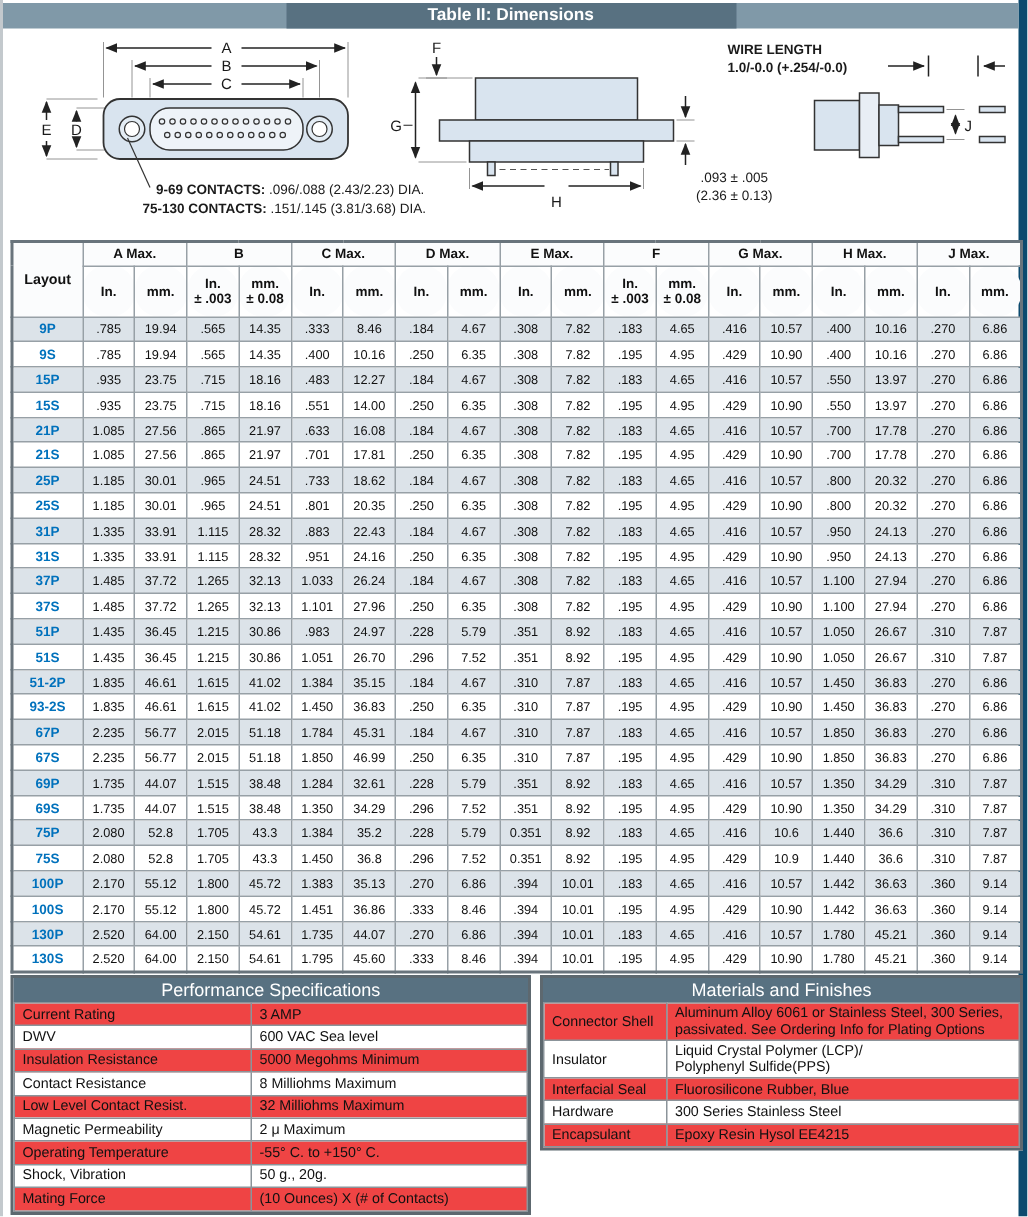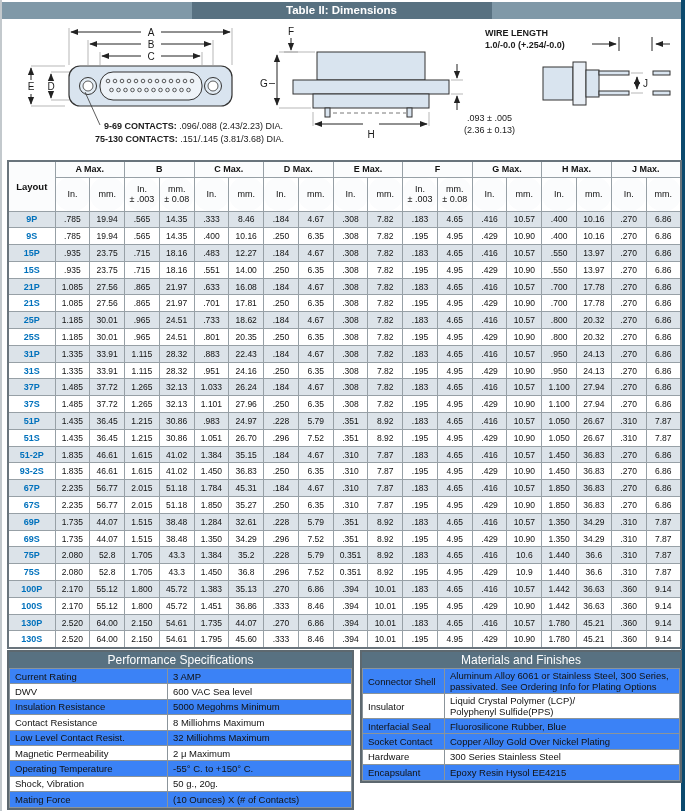--- a/index.html
+++ b/index.html
@@ -1,19 +1,19 @@
 <!DOCTYPE html>
 <html><head>
 <meta charset="utf-8">
 <style>
   * { margin:0; padding:0; box-sizing:border-box; }
   html,body { width:685px; height:811px; background:#fff; overflow:hidden;
               font-family:"Liberation Sans", sans-serif; }
   #page { position:relative; width:685px; height:811px; background:#fff;
-          border-left:2px solid #c3c9cd; border-right:4px solid #0c4a6e; }
+          border-left:2px solid #c3c9cd; border-right:6px solid #0c4a6e; }
 
   
   .titlebar { position:absolute; left:0; top:2px; width:100%; height:17px;
               background:#8099a8; }
   .titlebar .center { position:absolute; left:50%; top:0; transform:translateX(-50%);
               width:300px; height:17px; background:#587181; color:#fff;
               font-size:11.5px; font-weight:bold; text-align:center; line-height:17px; }
 
   
   .diagram { position:absolute; left:5px; top:20px; width:675px; height:140px; }
@@ -24,35 +24,35 @@
 
   
   table { border-collapse:collapse; }
   .dimtable { position:absolute; left:5px; top:160px; width:675px;
               border:2px solid #69747c; table-layout:fixed; }
   .dimtable th, .dimtable td { border:1px solid #97a0a6; text-align:center;
               font-size:8.5px; color:#111; padding:0; overflow:hidden; white-space:nowrap; }
   .dimtable col.laycol { width:47px; }
   .dimtable thead th { background:#fbfcfd; font-weight:bold; font-size:9px; }
   .dimtable thead tr.grprow th { height:16px; }
-  .dimtable thead tr.subrow th { height:34px; font-weight:normal;border-radius:16px; }
+  .dimtable thead tr.subrow th { height:34px; font-weight:bold;border-radius:16px; }
   .dimtable tbody tr { height:16.8px; background:#fff; }
   .dimtable tbody tr.odd { background:#dce3e9; }
   .dimtable tbody th.lay { font-size:9px; font-weight:bold; color:#0071bc; background:inherit; }
   .dimtable th.layhead { font-size:9.5px;margin-left:18px; }
 
   
   .spec { position:absolute; border:2px solid #5d686f; background:#fff; }
   .spec .hd { height:16px; background:#587181; color:#fff; font-weight:normal;
               font-size:12px; text-align:center; line-height:16px; }
   .spec table { width:100%; table-layout:fixed; }
   .spec th, .spec td { border:1px solid #8b949a; font-size:9.5px; font-weight:normal;
               text-align:left; padding:1px 4px 1px 5px; color:#111; vertical-align:middle; }
   .spec tr { height:15.4px; background:#fff; }
-  .spec tr.odd { background:#3b82f6; }
+  .spec tr.odd { background:#ef4444; }
   .spec td { white-space:pre-line; }
   #perf { left:5px; top:650px; width:347px; }
   #perf col.l { width:158px; }
   #materials { left:358px; top:650px; width:322px; }
   #materials col.l { width:82px; }
 </style>
 </head>
 <body>
 
 <div id="page">
@@ -636,21 +636,21 @@
           <td>.270</td>
           <td>6.86</td>
         </tr>
         <tr>
           <th class="lay">67S</th>
           <td>2.235</td>
           <td>56.77</td>
           <td>2.015</td>
           <td>51.18</td>
           <td>1.850</td>
-          <td>35.27</td>
+          <td>46.99</td>
           <td>.250</td>
           <td>6.35</td>
           <td>.310</td>
           <td>7.87</td>
           <td>.195</td>
           <td>4.95</td>
           <td>.429</td>
           <td>10.90</td>
           <td>1.850</td>
           <td>36.83</td>
@@ -891,24 +891,20 @@
           </tr>
           <tr>
             <th>Insulator</th>
             <td>Liquid Crystal Polymer (LCP)/
 Polyphenyl Sulfide(PPS)</td>
           </tr>
           <tr class="odd">
             <th>Interfacial Seal</th>
             <td>Fluorosilicone Rubber, Blue</td>
           </tr>
-          <tr class="odd">
-            <th>Socket Contact</th>
-            <td>Copper Alloy  Gold Over Nickel Plating</td>
-          </tr>
           <tr>
             <th>Hardware</th>
             <td>300 Series Stainless Steel</td>
           </tr>
           <tr class="odd">
             <th>Encapsulant</th>
             <td>Epoxy Resin Hysol EE4215</td>
           </tr>
         </tbody>
     </table>

